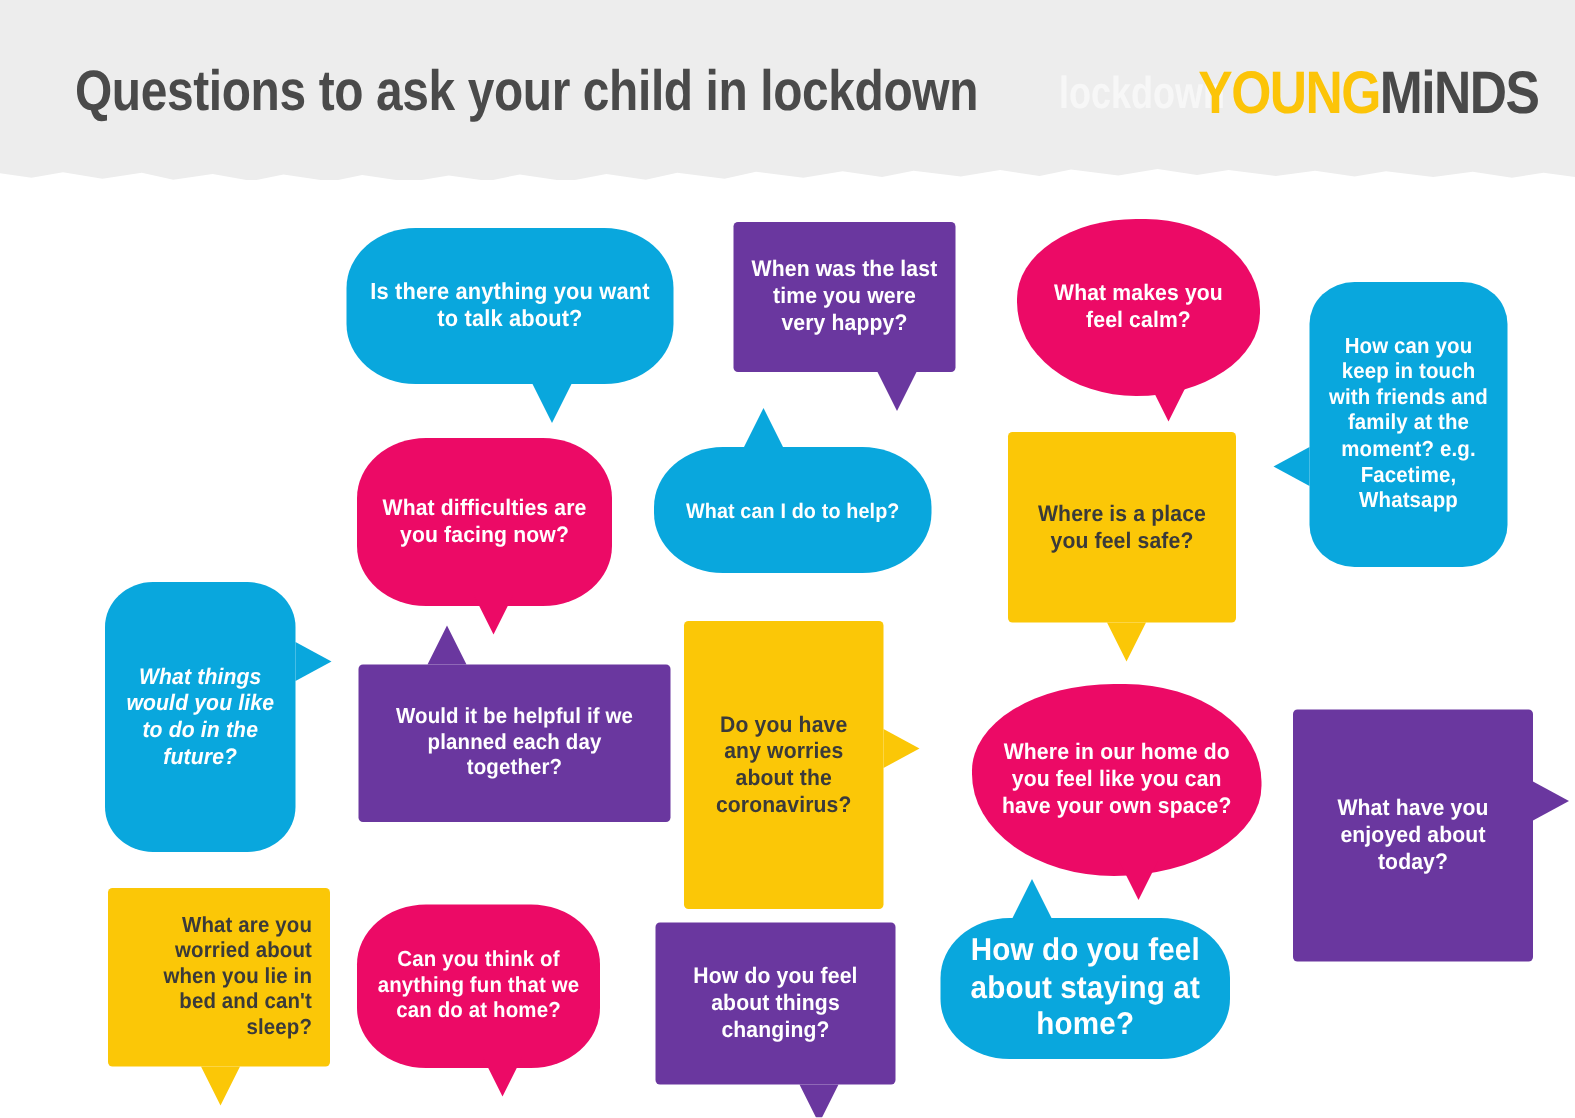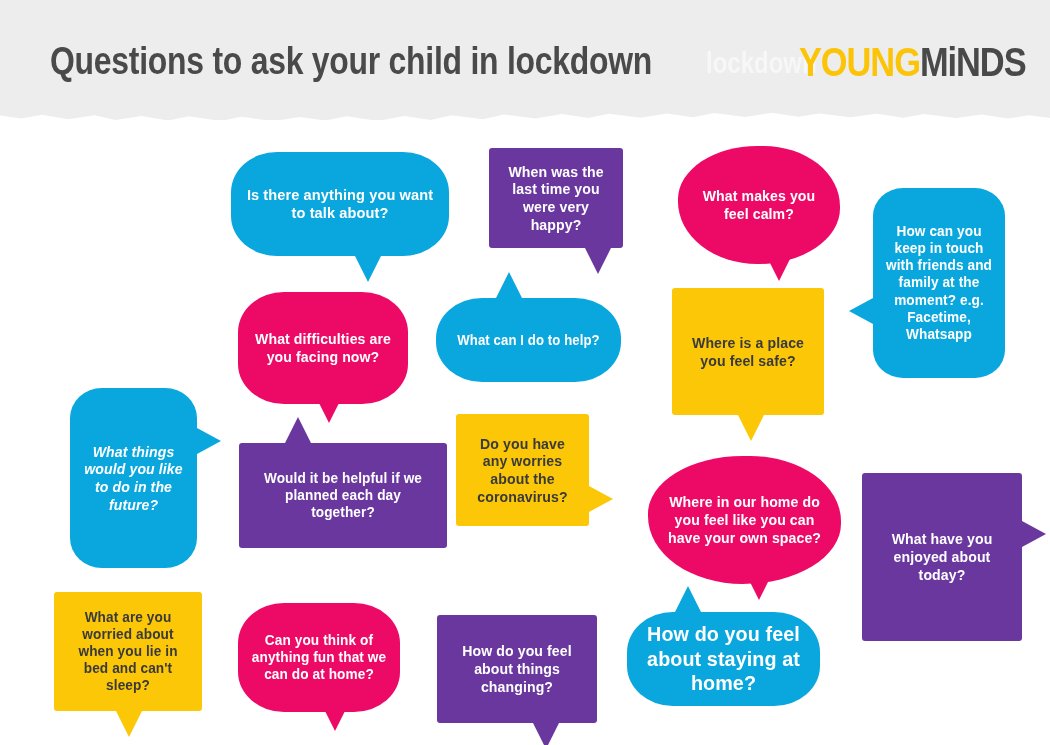--- a/index.html
+++ b/index.html
@@ -157,21 +157,21 @@
   <div id="title-watermark">lockdown</div>
 
   <div id="brand-logo"><span class="brand-young">YOUNG</span><span class="brand-minds">MiNDS</span></div>
 
 
   <div class="bubble c-blue sh-round" style="left:231px; top:152px; width:218px; height:104px; font-size:15.5px;">
     <span class="btext">Is there anything you want to talk about?</span>
     <i class="tail tail-down t-blue" style="left:124px;"></i>
   </div>
 
-  <div class="bubble c-purple sh-rect" style="left:489px; top:148px; width:134px; height:100px; font-size:15px;">
+  <div class="bubble c-purple sh-rect" style="left:489px; top:148px; width:148px; height:100px; font-size:15px;">
     <span class="btext">When was the last time you were very happy?</span>
     <i class="tail tail-down t-purple" style="left:96px;"></i>
   </div>
 
   <div class="bubble c-pink sh-blob" style="left:678px; top:146px; width:162px; height:118px; font-size:15px;">
     <span class="btext">What makes you feel calm?</span>
     <i class="tail tail-down t-pink" style="left:88px; top:92%;"></i>
   </div>
 
   <div class="bubble c-blue sh-round" style="left:873px; top:188px; width:132px; height:190px; font-size:14.5px; border-radius:30px/28px;">
@@ -197,36 +197,36 @@
   <div class="bubble c-blue sh-round" style="left:70px; top:388px; width:127px; height:180px; font-size:15px; border-radius:32px/30px;font-style:italic;">
     <span class="btext">What things would you like to do in the future?</span>
     <i class="tail tail-right t-blue" style="top:40px;"></i>
   </div>
 
   <div class="bubble c-purple sh-rect" style="left:239px; top:443px; width:208px; height:105px; font-size:14.5px;">
     <span class="btext">Would it be helpful if we planned each day together?</span>
     <i class="tail tail-up t-purple" style="left:46px;"></i>
   </div>
 
-  <div class="bubble c-yellow sh-rect" style="left:456px; top:414px; width:133px; height:112px; font-size:15px;">
+  <div class="bubble c-yellow sh-rect" style="left:456px; top:414px; width:133px; height:192px; font-size:15px;">
     <span class="btext">Do you have any worries about the coronavirus?</span>
     <i class="tail tail-right t-yellow" style="top:72px;"></i>
   </div>
 
   <div class="bubble c-pink sh-blob" style="left:648px; top:456px; width:193px; height:128px; font-size:15px;">
     <span class="btext">Where in our home do you feel like you can have your own space?</span>
     <i class="tail tail-down t-pink" style="left:98px; top:92%;"></i>
   </div>
 
   <div class="bubble c-purple sh-rect" style="left:862px; top:473px; width:160px; height:168px; font-size:15px;">
     <span class="btext">What have you enjoyed about today?</span>
     <i class="tail tail-right t-purple" style="top:48px;"></i>
   </div>
 
-  <div class="bubble c-yellow sh-rect" style="left:54px; top:592px; width:148px; height:119px; font-size:14.5px;">
+  <div class="bubble c-yellow sh-rect" style="left:72px; top:592px; width:148px; height:119px; font-size:14.5px;text-align:right;">
     <span class="btext">What are you worried about when you lie in bed and can't sleep?</span>
     <i class="tail tail-down t-yellow" style="left:62px;"></i>
   </div>
 
   <div class="bubble c-pink sh-round" style="left:238px; top:603px; width:162px; height:109px; font-size:14.5px;">
     <span class="btext">Can you think of anything fun that we can do at home?</span>
     <i class="tail tail-down t-pink" style="left:84px; top:94%;"></i>
   </div>
 
   <div class="bubble c-purple sh-rect" style="left:437px; top:595px; width:160px; height:108px; font-size:15px;margin-top:20px;">

